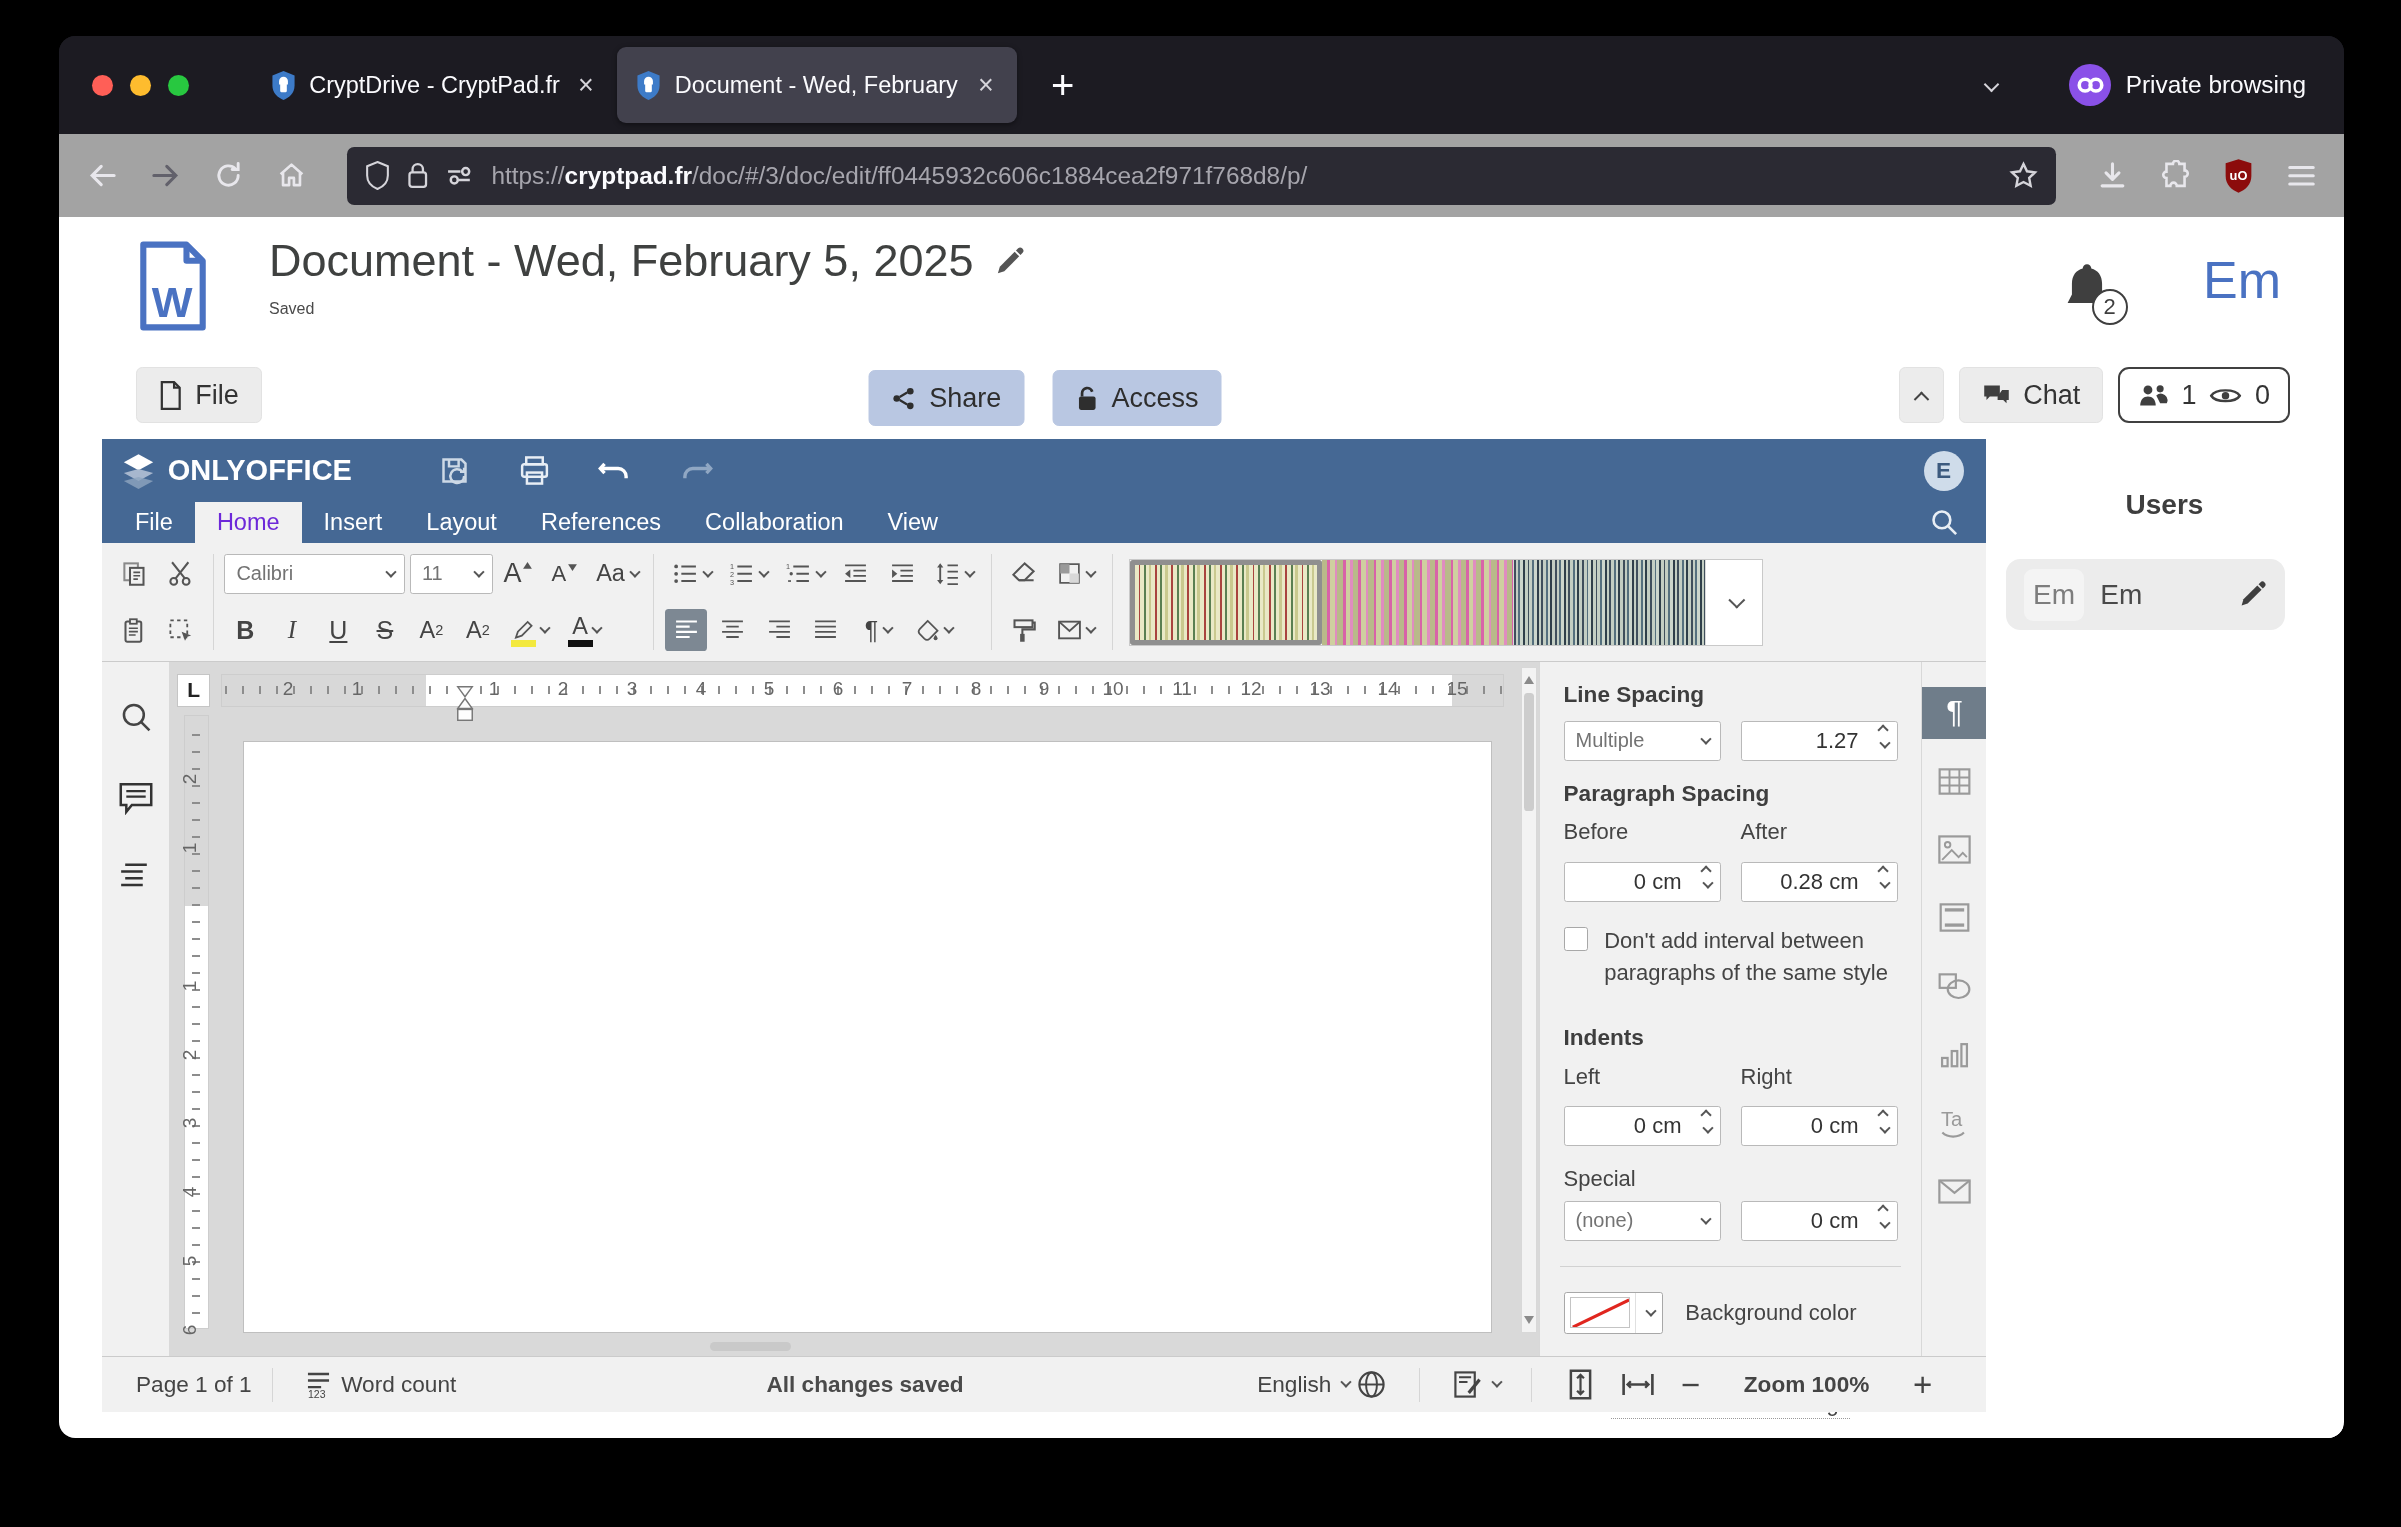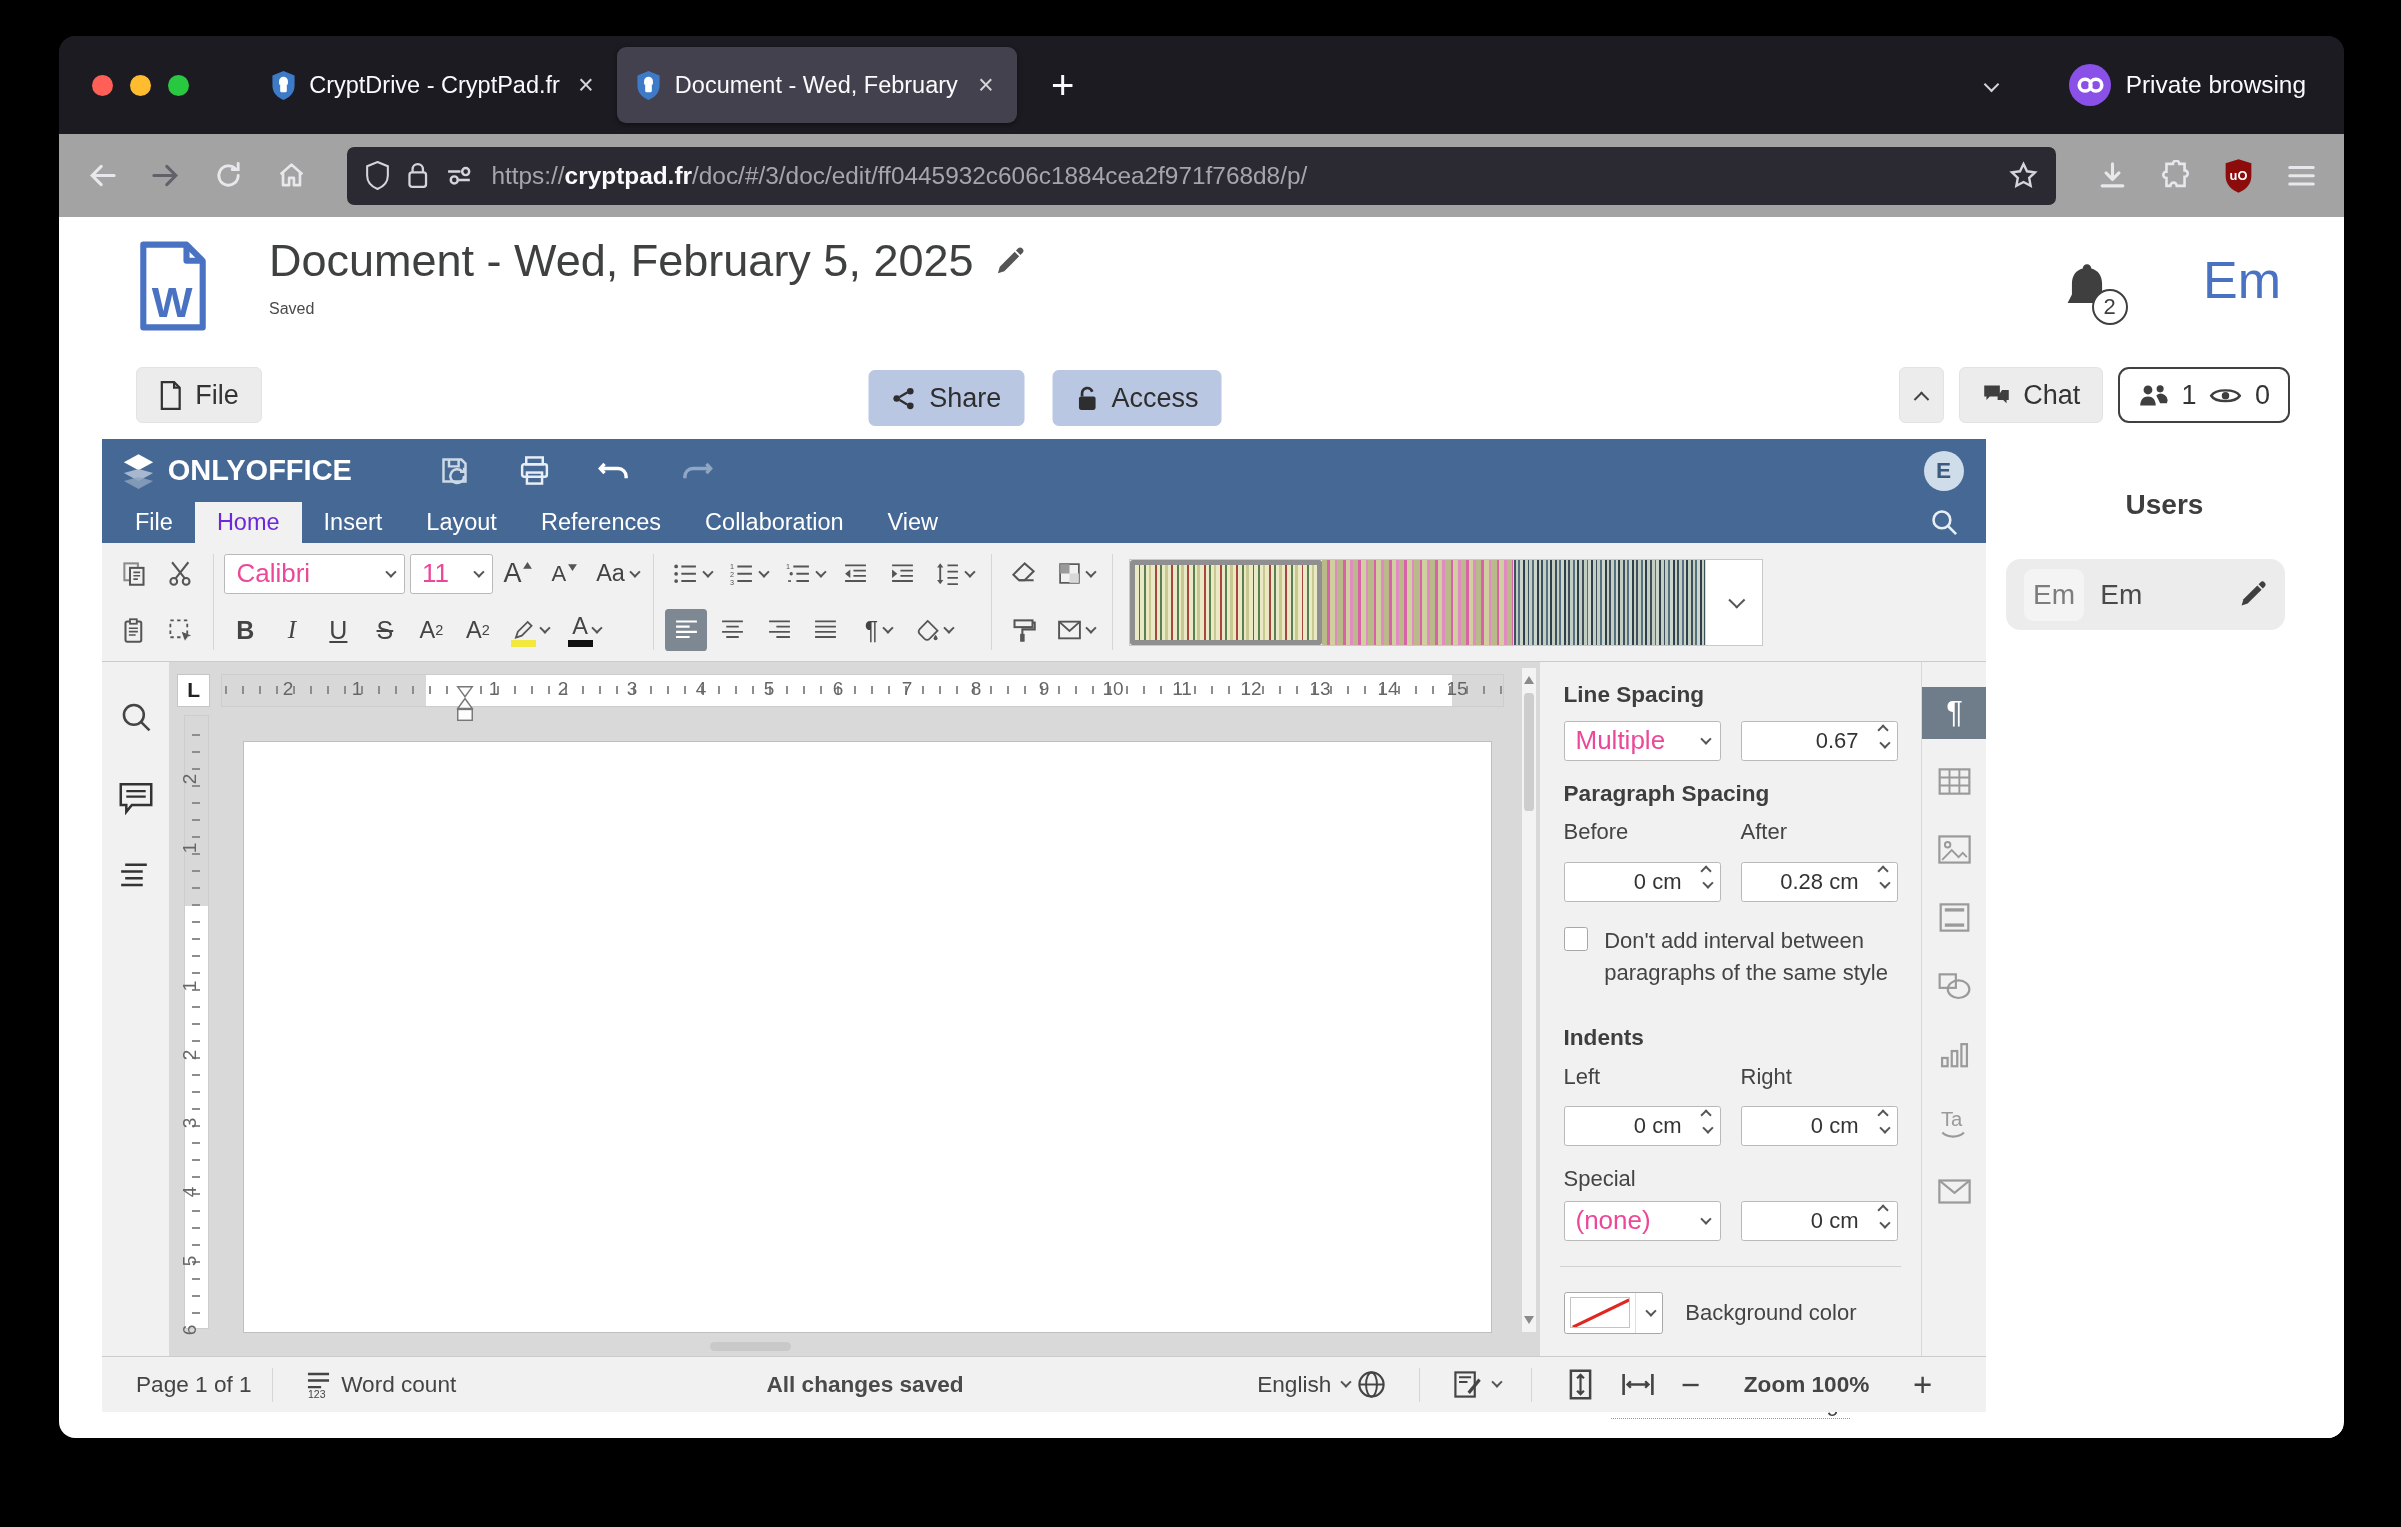--- a/index.html
+++ b/index.html
@@ -64,21 +64,21 @@
   .oo-search{position:absolute;right:27px;top:4.5px;}
 
   .oo-toolbar{height:119px;border-bottom:0.9px solid #cbcbcb;display:flex;align-items:stretch;padding:5.4px 11px;}
   .tb-col{display:flex;flex-direction:column;justify-content:space-between;padding:4.5px 0;}
   .tb-row{display:flex;align-items:center;gap:4.5px;}
   .tb-sep{width:0.9px;background:#d6d6d6;margin:5.4px 11px;}
   .tbi{min-width:42px;height:42px;display:flex;align-items:center;justify-content:center;border-radius:3.6px;color:#444;position:relative;font-size:25px;}
   .tbi.wide{min-width:52px;gap:3.6px;}
   .tbi.activebtn{background:#7d8893;color:#fff;}
   .cv-s{display:inline-block;width:8.1px;height:8.1px;border-right:2.3px solid #555;border-bottom:2.3px solid #555;transform:rotate(45deg) translateY(-2.7px);}
-  .sel{height:40px;background:#fff;border:0.9px solid #b9b9b9;border-radius:2.7px;display:flex;align-items:center;justify-content:space-between;padding:0 11px;font-size:26px;color:#ec4899;}
+  .sel{height:40px;background:#fff;border:0.9px solid #b9b9b9;border-radius:2.7px;display:flex;align-items:center;justify-content:space-between;padding:0 11px;font-size:20px;color:#737373;}
   .colorbar{position:absolute;left:8.1px;bottom:4.5px;height:6.3px;width:25px;}
   .glyph-b{font-weight:bold;font-size:25px;}
   .glyph-i{font-style:italic;font-size:25px;font-family:"Liberation Serif",serif;}
   .glyph-u{text-decoration:underline;font-size:25px;}
   .glyph-s{text-decoration:line-through;font-size:25px;}
   .supsub{font-size:23.5px;}
   .supsub sup,.supsub sub{font-size:14.5px;}
 
   .gallery{display:flex;align-items:center;gap:0;margin-left:5.4px;border:0.9px solid #c9c9c9;background:#fff;height:87px;align-self:center;}
   .gtile{width:192px;height:85px;border-right:0.9px solid #d9d9d9;}
@@ -714,21 +714,21 @@
         </div>
 
         <div class="panel">
           <div class="p-title">Line Spacing</div>
           <div class="p-row">
             <div class="sel p-col">
                   <span>Multiple</span>
                   <span class="cv-s"></span>
                 </div>
             <div class="spin p-col">
-                  <span>0.67</span>
+                  <span>1.27</span>
                   <span class="spin-arrs">
                     <i class="a-up"></i>
                     <i class="a-dn"></i>
                   </span>
                 </div>
           </div>
           <div class="p-title">Paragraph Spacing</div>
           <div class="p-row" style="margin-bottom:7.2px;">
             <div class="p-col p-label">Before</div>
             <div class="p-col p-label">After</div>

